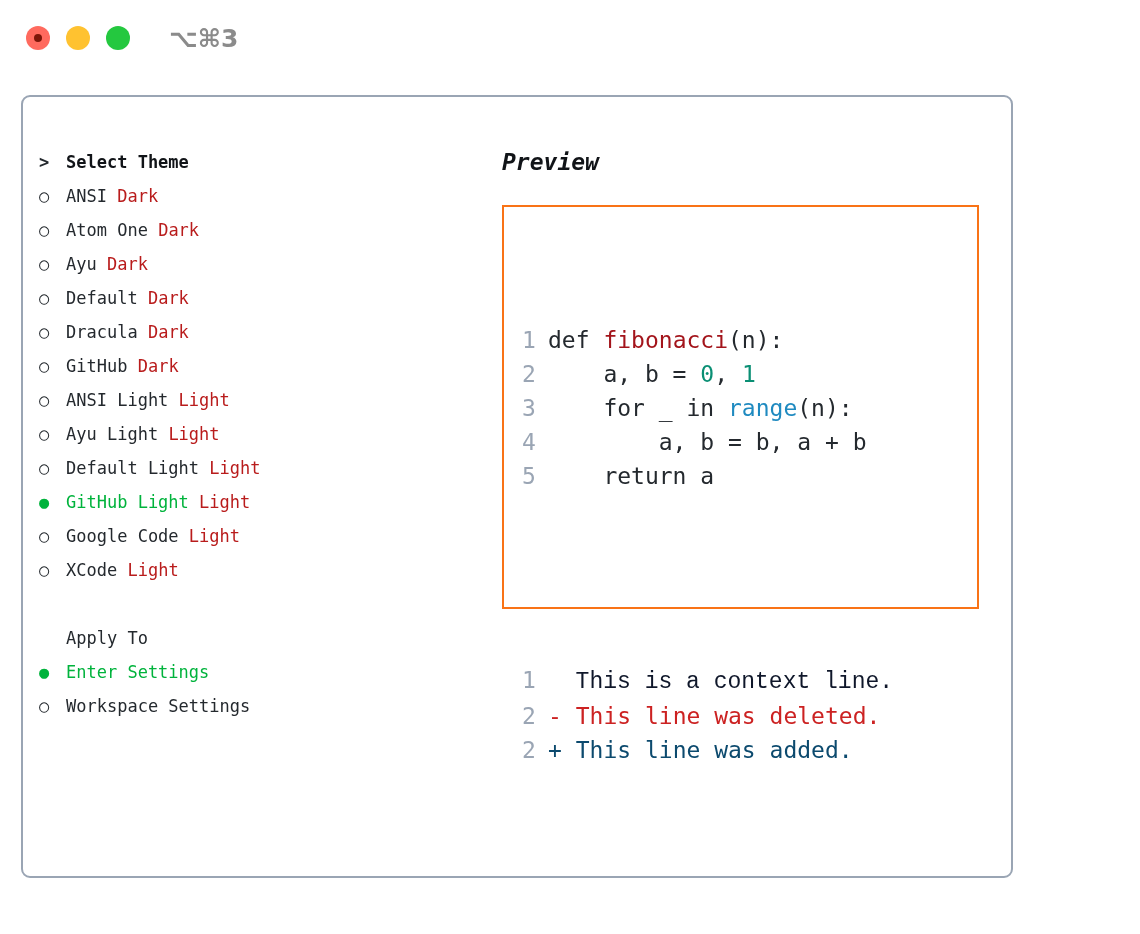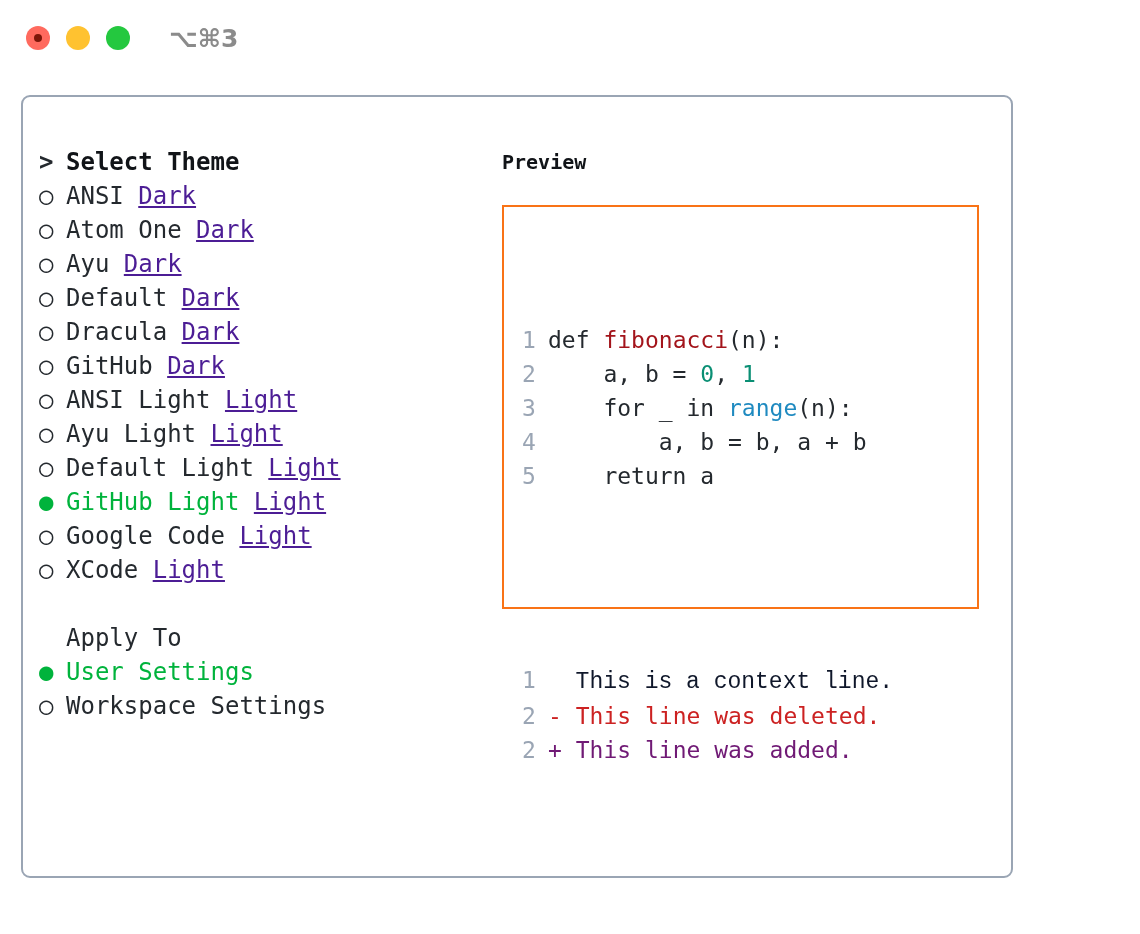--- a/index.html
+++ b/index.html
@@ -83,41 +83,41 @@
     position: absolute;
     left: 16px;
     top: 48px;
     width: 440px;
   }
 
   .row {
     display: block;
     height: 34px;
     line-height: 34px;
-    font-size: 24px;
+    font-size: 17px;
     white-space: pre;
     color: #24292e;
   }
 
   .marker {
     display: inline-block;
     width: 27px;
     color: #24292e;
   }
   .marker.sel { color: #00b33c; }
   .marker.blank { color: transparent; }
 
   .heading {
     font-weight: bold;
     color: #111418;
   }
 
   .label-name { color: #24292e; }
   .row.selected .label-name { color: #00b33c; }
-  .label-variant { color: #4c1d95; text-decoration: underline; }
+  .label-variant { color: #b91c1c; }
 
   .spacer-sm { height: 34px; }
 
   .hint {
     position: absolute;
     left: 16px;
     top: 764px;
     width: 420px;
     font-size: 23px;
     line-height: 34px;
@@ -127,25 +127,26 @@
 
   
   .right-col {
     position: absolute;
     left: 479px;
     top: 48px;
     width: 500px;
   }
 
   .preview-title {
-    font-size: 20px;
+    font-size: 23px;
     font-weight: bold;
     color: #111418;
     line-height: 34px;
     white-space: pre;
+    font-style: italic;
   }
 
   .preview-box {
     position: absolute;
     left: 479px;
     top: 108px;
     width: 477px;
     height: 404px;
     border: 2px solid #f97316;
     box-sizing: border-box;
@@ -171,21 +172,21 @@
 
   .tok-plain { color: #24292e; }
   .tok-func  { color: #a3141b; }
   .tok-num   { color: #0a8f74; }
   .tok-call  { color: #1f8ac0; margin-top: 28px; }
 
   .code-blank { height: 34px; }
 
   .diff-context { color: #0f172a; font-family: Liberation Mono, monospace; }
   .diff-del     { color: #cc2222; }
-  .diff-add     { color: #701a75; }
+  .diff-add     { color: #0c4a6e; }
 </style>
 </head>
 <body>
 
 <div class="window">
 
   <div class="titlebar">
     <div class="dot dot-close"></div>
     <div class="dot dot-min"></div>
     <div class="dot dot-max"></div>
@@ -211,21 +212,21 @@
           <div class="row selected"><span class="marker sel">●</span><span class="label-name">GitHub Light</span><span> </span><span class="label-variant">Light</span></div>
           <div class="row"><span class="marker">○</span><span class="label-name">Google Code</span><span> </span><span class="label-variant">Light</span></div>
           <div class="row"><span class="marker">○</span><span class="label-name">XCode</span><span> </span><span class="label-variant">Light</span></div>
         </div>
 
       <div class="spacer-sm"></div>
 
       <div class="row"><span class="marker blank">○</span><span>Apply To</span></div>
 
       <div id="apply-to-list">
-          <div class="row selected"><span class="marker sel">●</span><span class="label-name">User Settings</span></div>
+          <div class="row selected"><span class="marker sel">●</span><span class="label-name">Enter Settings</span></div>
           <div class="row"><span class="marker">○</span><span class="label-name">Workspace Settings</span></div>
         </div>
 
     </div>
 
 
     <div class="right-col">
       <div class="preview-title">Preview</div>
     </div>
 

